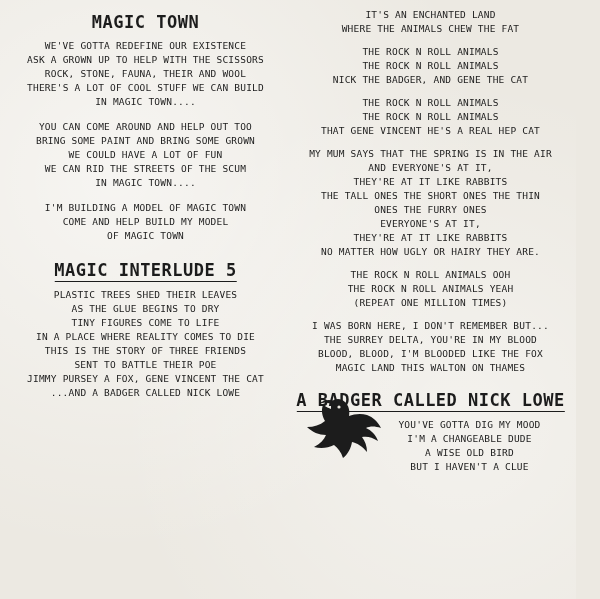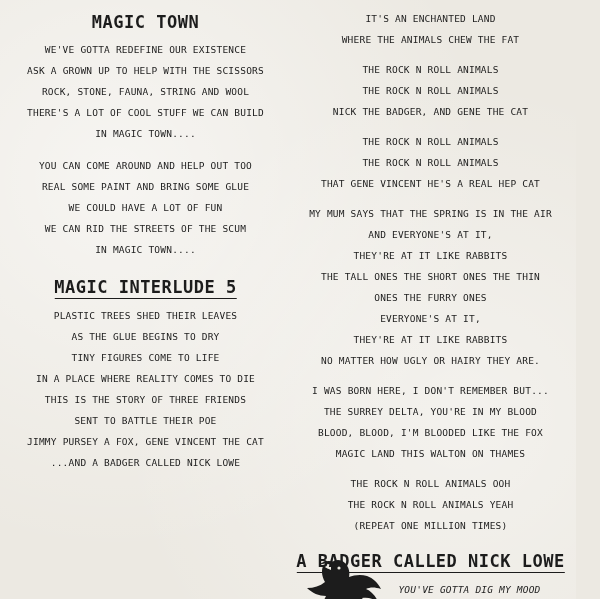--- a/index.html
+++ b/index.html
@@ -46,21 +46,21 @@
   }
   h2.song-title.underlined {
     border-bottom: 1.5px solid #1c1c1c;
     display: inline-block;
     position: relative;
     left: 50%;
     transform: translateX(-50%);
   }
   .stanza {
     font-size: 9.5px;
-    line-height: 21px;
+    line-height: 14px;
     text-align: center;
     white-space: pre-line;
     letter-spacing: 0.2px;
     margin: 0 0 11px 0;
   }
   .stanza.tight {
     margin-bottom: 9px;
   }
   .song {
     margin-bottom: 10px;
@@ -78,43 +78,45 @@
   }
   .badger-block {
     position: relative;
     min-height: 80px;
   }
   .badger-lyrics {
     margin-left: 78px;
   }
   .badger-lyrics .stanza {
     text-align: center;
-    font-style: italic;
   }
 </style>
 </head>
 <body>
 
 <div class="page">
   <div class="cols">
 
     <div class="col">
 
       <div class="song first">
         <h2 class="song-title">MAGIC TOWN</h2>
         <p class="stanza">WE'VE GOTTA REDEFINE OUR EXISTENCE
 ASK A GROWN UP TO HELP WITH THE SCISSORS
-ROCK, STONE, FAUNA, STRING AND WOOL
+ROCK, STONE, FAUNA, THEIR AND WOOL
 THERE'S A LOT OF COOL STUFF WE CAN BUILD
 IN MAGIC TOWN....</p>
         <p class="stanza">YOU CAN COME AROUND AND HELP OUT TOO
-REAL SOME PAINT AND BRING SOME GLUE
+BRING SOME PAINT AND BRING SOME GROWN
 WE COULD HAVE A LOT OF FUN
 WE CAN RID THE STREETS OF THE SCUM
 IN MAGIC TOWN....</p>
+        <p class="stanza">I'M BUILDING A MODEL OF MAGIC TOWN
+COME AND HELP BUILD MY MODEL
+OF MAGIC TOWN</p>
       </div>
 
       <div class="spacer-6"></div>
 
       <div class="song">
         <h2 class="song-title underlined">MAGIC INTERLUDE 5</h2>
         <p class="stanza">PLASTIC TREES SHED THEIR LEAVES
 AS THE GLUE BEGINS TO DRY
 TINY FIGURES COME TO LIFE
 IN A PLACE WHERE REALITY COMES TO DIE
@@ -142,27 +144,27 @@
 THE ROCK N ROLL ANIMALS
 THAT GENE VINCENT HE'S A REAL HEP CAT</p>
       <p class="stanza tight">MY MUM SAYS THAT THE SPRING IS IN THE AIR
 AND EVERYONE'S AT IT,
 THEY'RE AT IT LIKE RABBITS
 THE TALL ONES THE SHORT ONES THE THIN
 ONES THE FURRY ONES
 EVERYONE'S AT IT,
 THEY'RE AT IT LIKE RABBITS
 NO MATTER HOW UGLY OR HAIRY THEY ARE.</p>
+      <p class="stanza tight">THE ROCK N ROLL ANIMALS OOH
+THE ROCK N ROLL ANIMALS YEAH
+(REPEAT ONE MILLION TIMES)</p>
       <p class="stanza tight">I WAS BORN HERE, I DON'T REMEMBER BUT...
 THE SURREY DELTA, YOU'RE IN MY BLOOD
 BLOOD, BLOOD, I'M BLOODED LIKE THE FOX
 MAGIC LAND THIS WALTON ON THAMES</p>
-      <p class="stanza tight">THE ROCK N ROLL ANIMALS OOH
-THE ROCK N ROLL ANIMALS YEAH
-(REPEAT ONE MILLION TIMES)</p>
 
       <div class="spacer-6"></div>
 
       <div class="song badger-block">
         <h2 class="song-title underlined">A BADGER CALLED NICK LOWE</h2>
 
         <svg class="bird" viewBox="0 0 86 66" aria-hidden="true">
           <path fill="#1c1c1c" d="M30 6 C34 2 40 2 44 6 C48 10 49 15 48 20 C53 18 60 17 66 19 C72 21 77 26 80 32 C74 30 69 30 65 32 C70 34 75 39 77 45 C71 41 66 40 61 41 C64 45 66 50 66 56 C61 50 56 47 51 46 C50 52 47 58 42 62 C40 56 37 52 33 49 C27 52 20 53 13 51 C19 48 23 44 25 39 C18 39 11 36 6 31 C13 31 19 29 24 25 C21 20 20 14 22 9 C25 11 28 12 30 13 Z"></path>
           <path fill="#1c1c1c" d="M30 8 C26 6 22 6 18 8 C22 4 28 3 33 5 Z"></path>
           <circle cx="38" cy="11" r="1.6" fill="#ece9e2"></circle>

